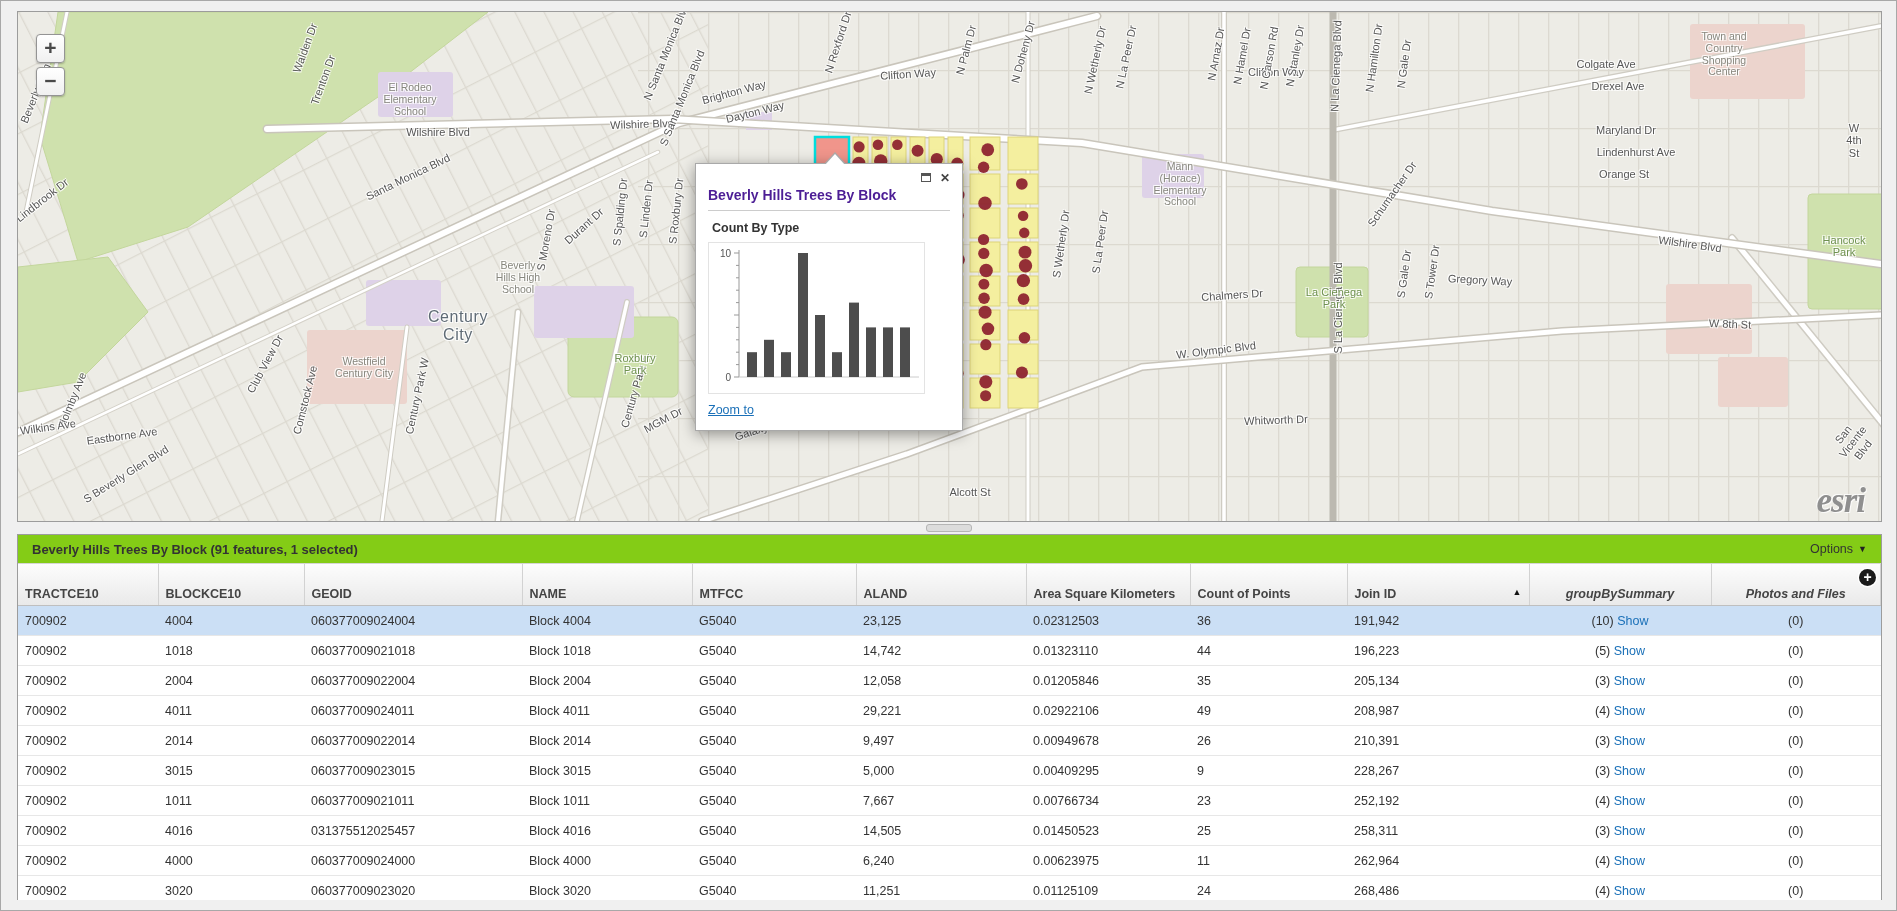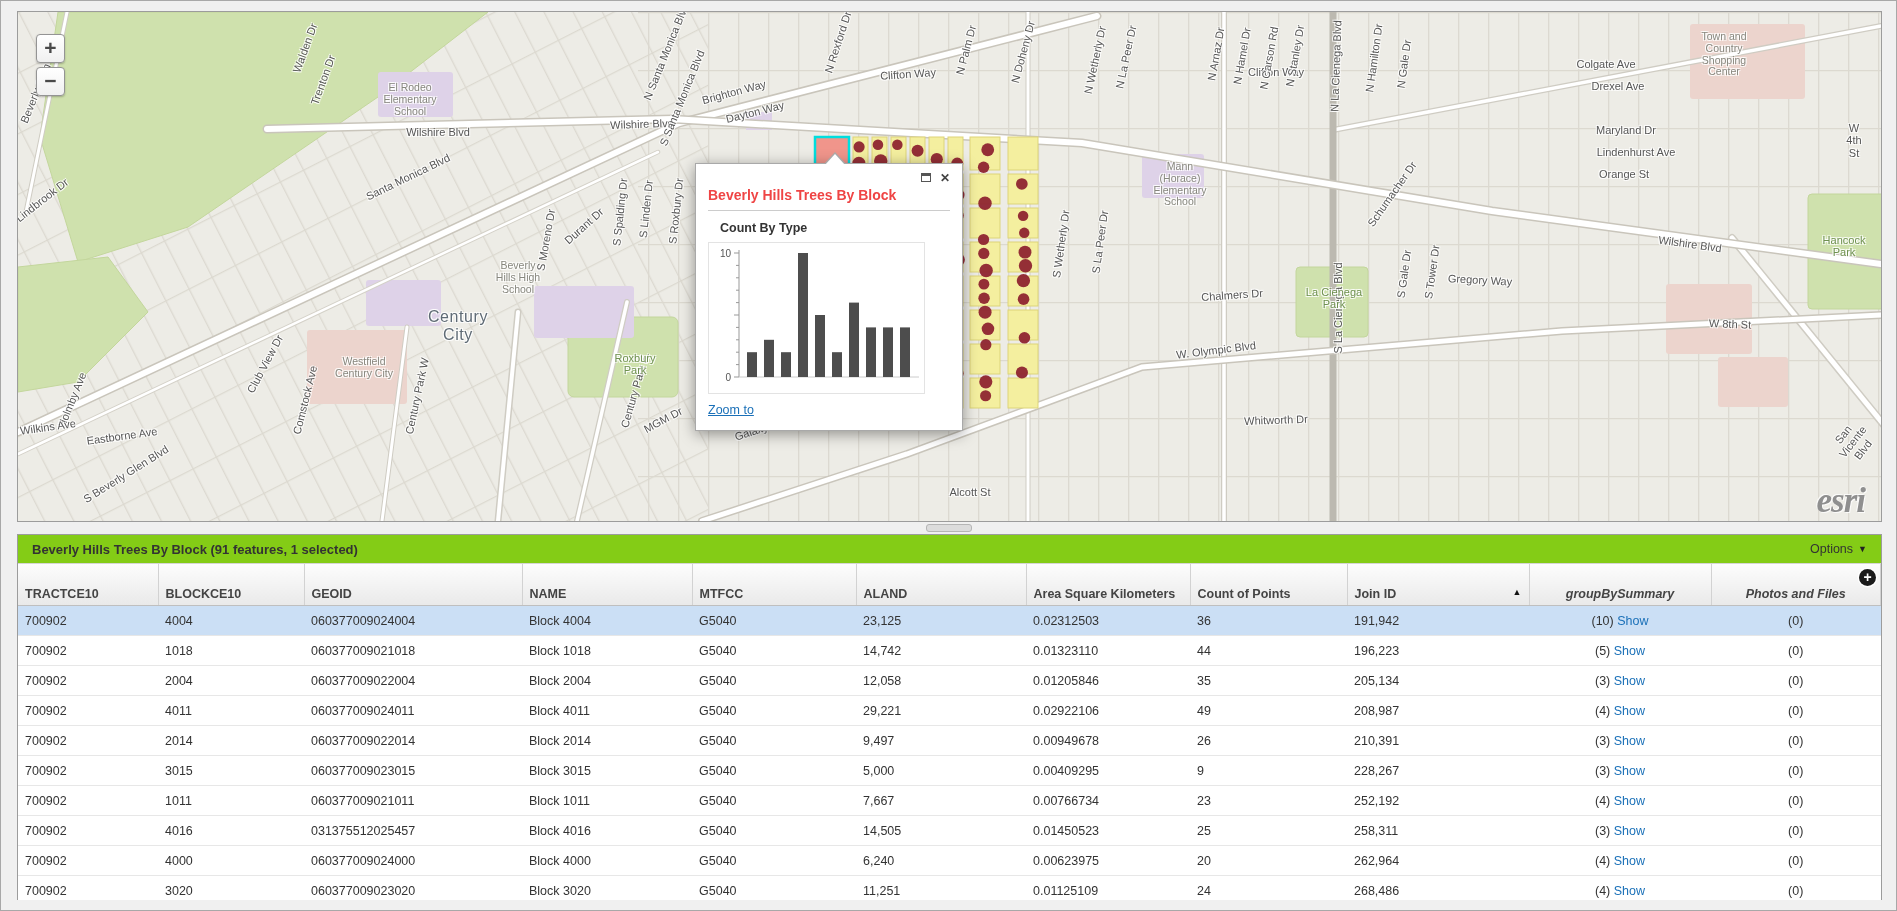--- a/index.html
+++ b/index.html
@@ -39,23 +39,23 @@
     padding:6px 12px 12px;
   }
   .popup-pointer{position:absolute;top:-12px;left:128px;width:0;height:0;
     border-style:solid;border-width:0 11px 12px;border-color:transparent transparent #a9a9a9;}
   .popup-pointer::after{content:"";position:absolute;top:2px;left:-10px;width:0;height:0;
     border-style:solid;border-width:0 10px 11px;border-color:transparent transparent #ffffff;}
   .popup-iconrow{text-align:right;height:16px;line-height:14px;}
   .popup-max{display:inline-block;width:10px;height:9px;border:1px solid #555;border-top:3px solid #555;
     margin-right:9px;vertical-align:middle;cursor:pointer;}
   .popup-close{font-size:12px;color:#444;font-weight:bold;cursor:pointer;vertical-align:middle;}
-  .popup-title{font-size:14px;font-weight:bold;color:#ef4444;padding:1px 0 7px;border-bottom:1px solid #ccc;}
+  .popup-title{font-size:14px;font-weight:bold;color:#4c1d95;padding:1px 0 7px;border-bottom:1px solid #ccc;}
   .popup-body{font-size:12.5px;color:#444;margin:9px 0 4px;line-height:1.35;}
-  .popup-chart-title{font-size:12.5px;font-weight:bold;color:#333;margin:10px 12px 7px;}
+  .popup-chart-title{font-size:12.5px;font-weight:bold;color:#333;margin:10px 4px 7px;}
   .popup-chart-box{background:#fff;border:1px solid #e3e3e3;width:217px;height:152px;}
   .popup-zoomto{display:inline-block;margin-top:9px;font-size:12.5px;color:var(--link-blue);
     text-decoration:underline;cursor:pointer;}
   
   .attribution{
     position:absolute;right:100px;bottom:7px;font-size:11px;color:#323232;z-index:5;
     text-shadow:-1px -1px 0 rgba(255,255,255,.9),1px -1px 0 rgba(255,255,255,.9),-1px 1px 0 rgba(255,255,255,.9),1px 1px 0 rgba(255,255,255,.9);
   }
   .esri-logo{
     position:absolute;right:16px;bottom:0px;z-index:5;font-family:"Liberation Serif",serif;
@@ -668,21 +668,21 @@
             <td class="center">(0)</td>
           </tr>
           <tr>
             <td>700902</td>
             <td>4000</td>
             <td>060377009024000</td>
             <td>Block 4000</td>
             <td>G5040</td>
             <td>6,240</td>
             <td>0.00623975</td>
-            <td>20</td>
+            <td>11</td>
             <td>262,964</td>
             <td class="center"><span>(4) </span><a class="show-link">Show</a></td>
             <td class="center">(0)</td>
           </tr>
           <tr>
             <td>700902</td>
             <td>3020</td>
             <td>060377009023020</td>
             <td>Block 3020</td>
             <td>G5040</td>

